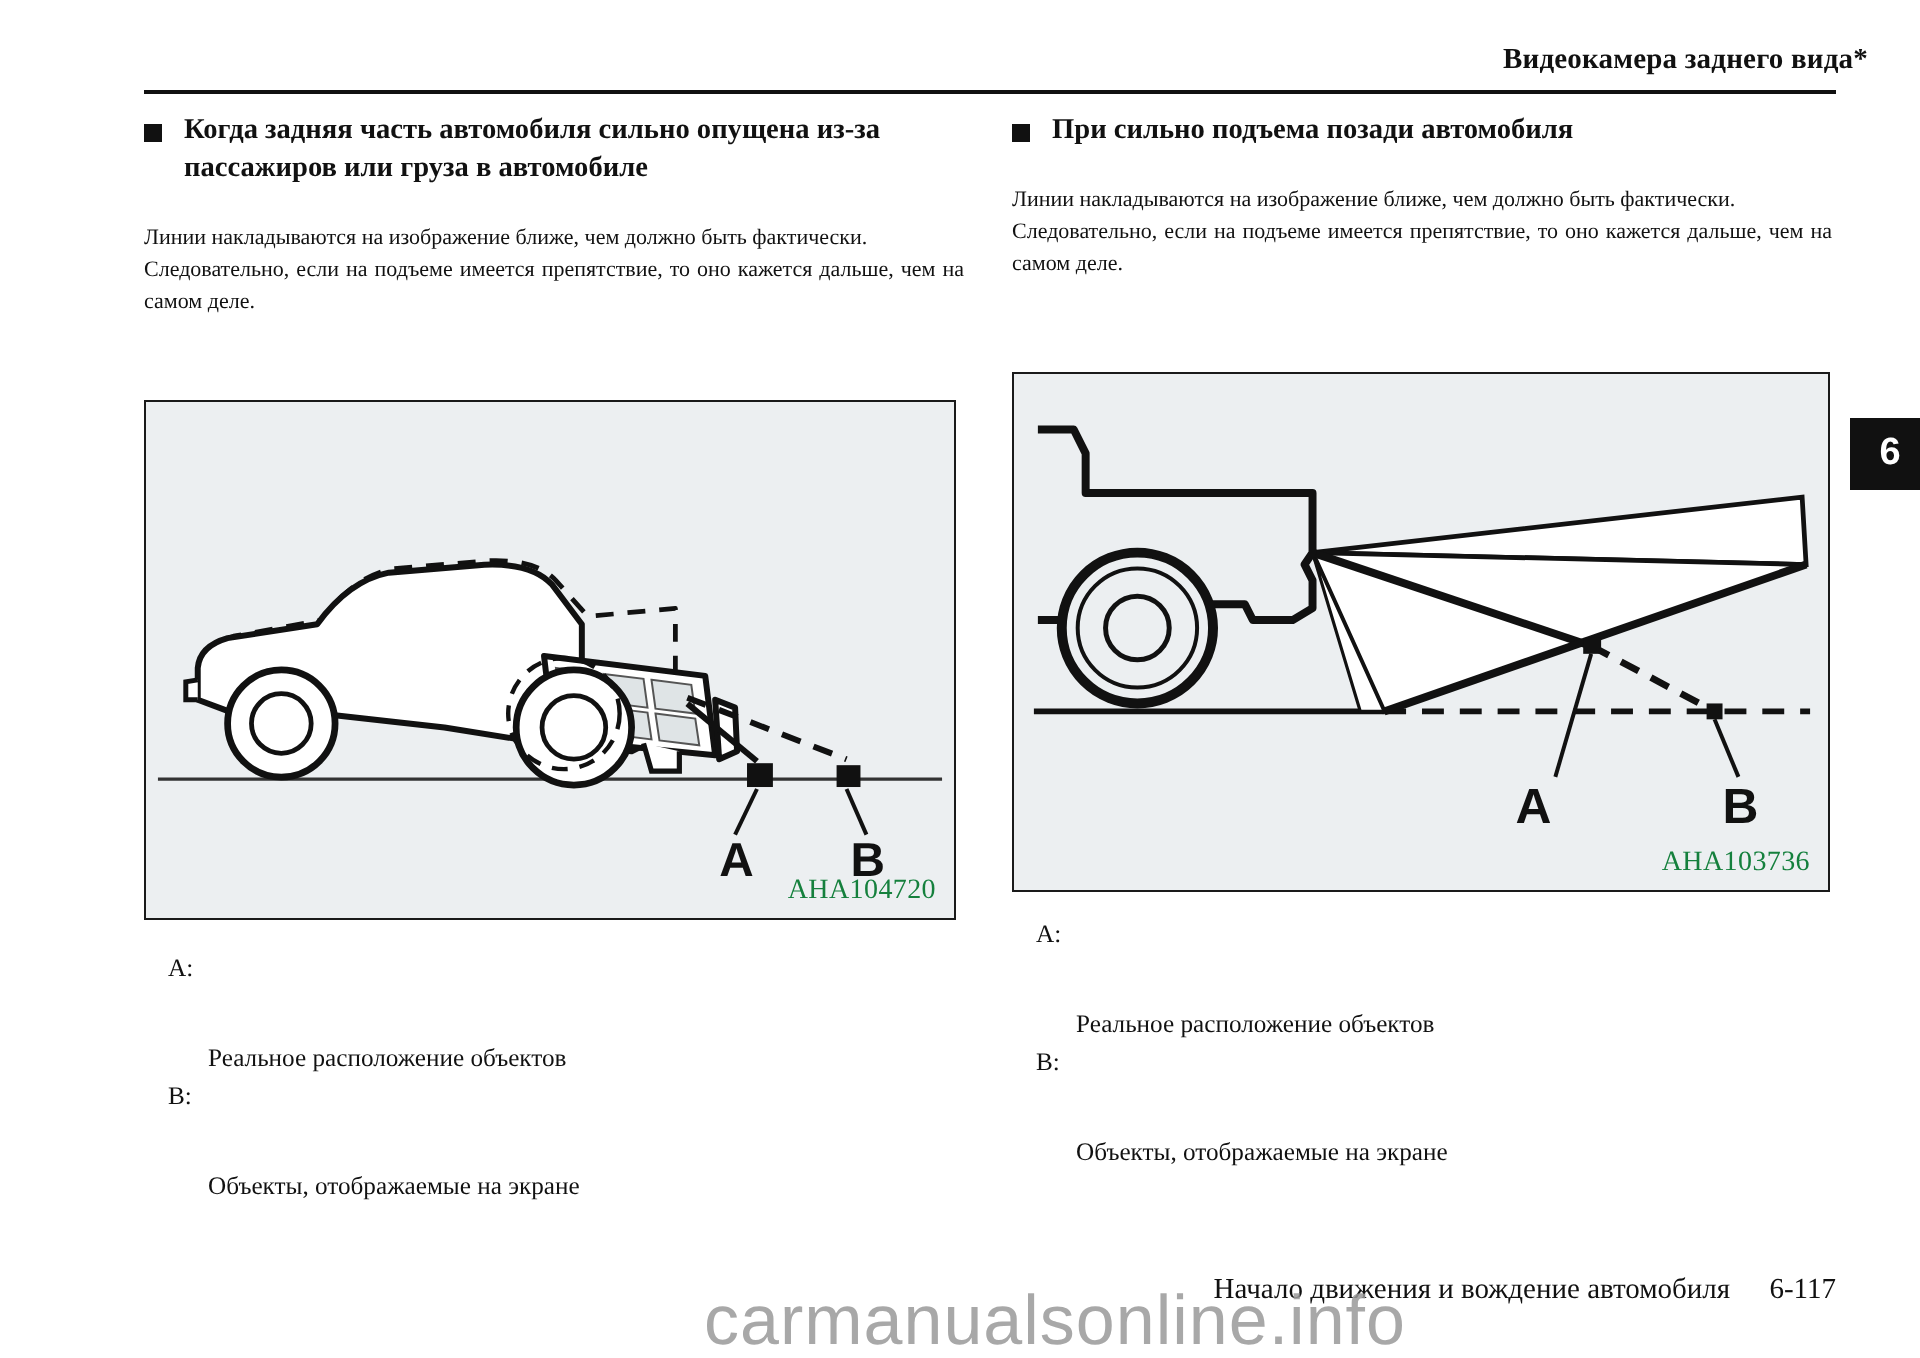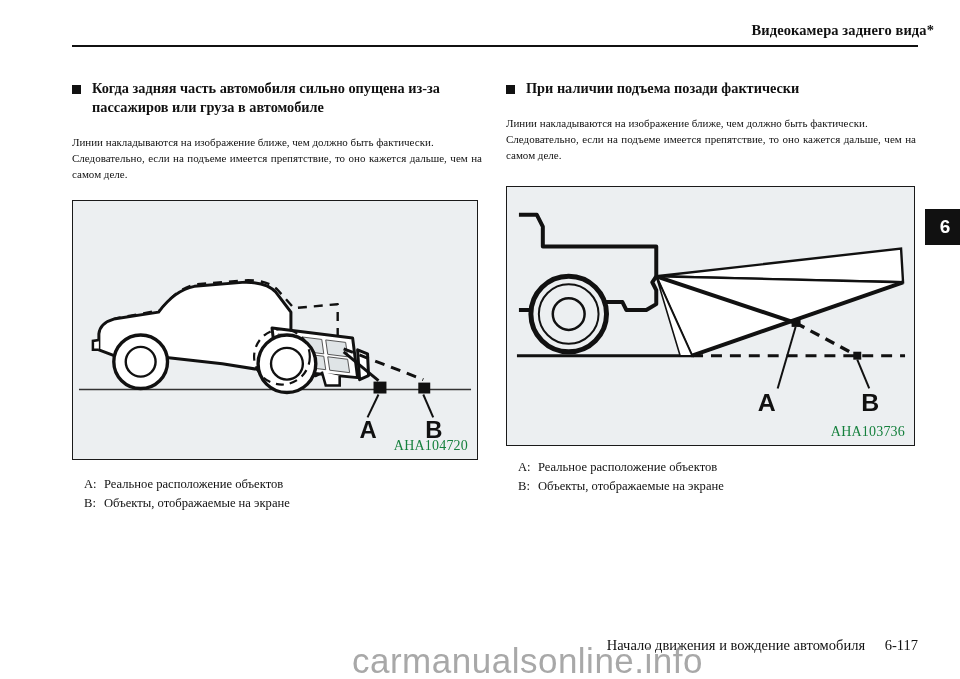--- a/index.html
+++ b/index.html
@@ -57,21 +57,20 @@
     display: flex;
     align-items: center;
     justify-content: center;
   }
 
   
   .col {
     position: absolute;
     top: 56px;
     width: 410px;
-    margin-top: 23px;
   }
   .col-left  { left: 72px; }
   .col-right { left: 506px; }
 
   .section-heading {
     position: relative;
     padding-left: 20px;
     font-size: 14.3px;
     font-weight: bold;
     line-height: 1.33;
@@ -133,21 +132,21 @@
     font-size: 12.6px;
     line-height: 1.5;
   }
   .legend-left  { left: 84px; top: 475px; width: 400px; }
   .legend-right { left: 518px; top: 458px; width: 400px; }
   .legend-row { display: flex; }
   .legend-key {
     width: 20px;
     flex: 0 0 20px;
   }
-  .legend-val { flex: 1 1 auto; }
+  .legend-val { flex: 1 1 auto; margin-top: 45px; }
 
   
   .page-footer {
     position: absolute;
     left: 72px;
     top: 637px;
     width: 846px;
     height: 24px;
   }
   .footer-inner {
@@ -261,21 +260,21 @@
   </div>
   <div class="legend-row">
     <span class="legend-key">B:</span>
     <span class="legend-val">Объекты, отображаемые на экране</span>
   </div>
 </div>
 
 <div class="col col-right">
   <div class="section-heading">
     <span class="bullet-square"></span>
-    <span>При наличии подъема позади фактически</span>
+    <span>При сильно подъема позади автомобиля</span>
   </div>
   <div class="body-block">
     <p class="justify">Линии накладываются на изображение ближе, чем должно быть фактически.</p>
     <p class="justify">Следовательно, если на подъеме имеется препятствие, то оно кажется дальше, чем на самом деле.</p>
   </div>
 </div>
 
 <div class="figure figure-right">
   <svg viewBox="0 0 409 260" preserveAspectRatio="none">
 

